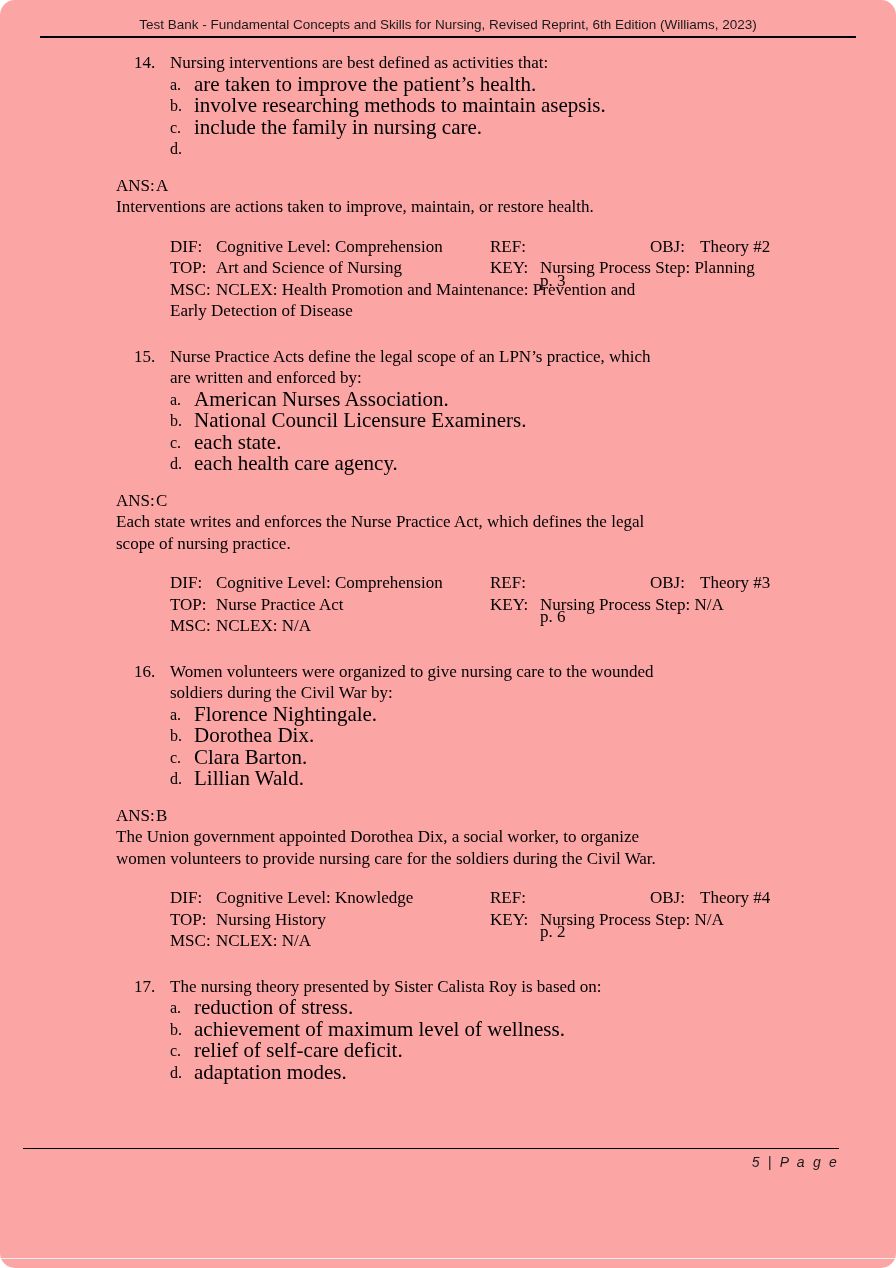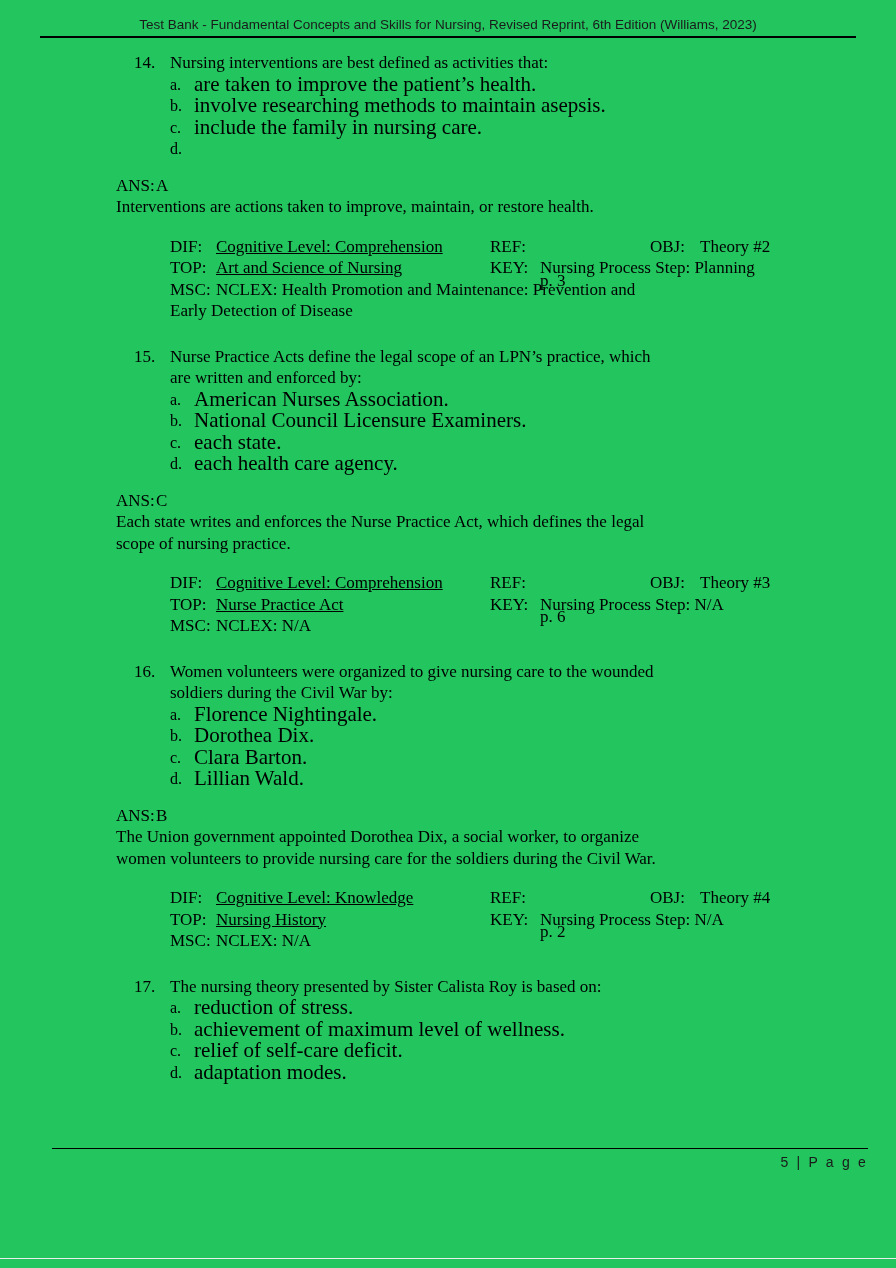--- a/index.html
+++ b/index.html
@@ -11,23 +11,24 @@
   body {
     font-family: "Liberation Serif", "DejaVu Serif", serif;
     color: #000000;
     -webkit-font-smoothing: antialiased;
   }
 
   .page {
     position: relative;
     width: 896px;
     height: 1268px;
-    background: #22c55e;
+    background: #fca5a5;
     overflow: hidden;
     box-sizing: border-box;
+    border-radius: 15px;
   }
 
   
   .page-header {
     position: absolute;
     left: 40px;
     top: 16px;
     width: 816px;
   }
   .header-title {
@@ -138,21 +139,20 @@
     white-space: normal;
   }
   .m-lab {
     display: inline-block;
     width: 46px;
   }
   .m-col1 {
     display: inline-block;
     width: 274px;
     vertical-align: top;
-    text-decoration: underline;
   }
   .m-lab2 {
     display: inline-block;
     width: 50px;
   }
   .m-col2 {
     display: inline-block;
     width: 110px;
     vertical-align: top;
     margin-top: 34px;
@@ -169,23 +169,24 @@
     display: inline;
   }
 
   .gap-q {
     height: 24px;
   }
 
   
   .page-footer {
     position: absolute;
-    left: 52px;
+    left: 23px;
     top: 1148px;
     width: 816px;
+    font-style: italic;
   }
   .footer-rule {
     border-top: 1.6px solid #000000;
     width: 816px;
   }
   .footer-text {
     font-family: "Liberation Sans", "DejaVu Sans", sans-serif;
     font-size: 14px;
     line-height: 20px;
     text-align: right;

